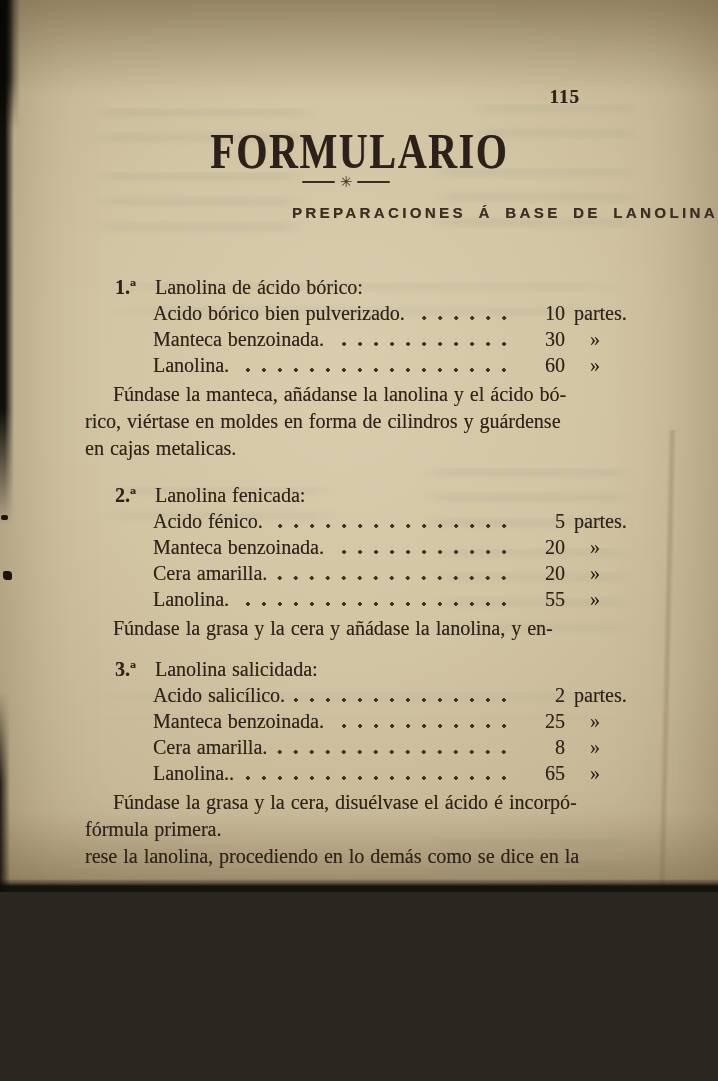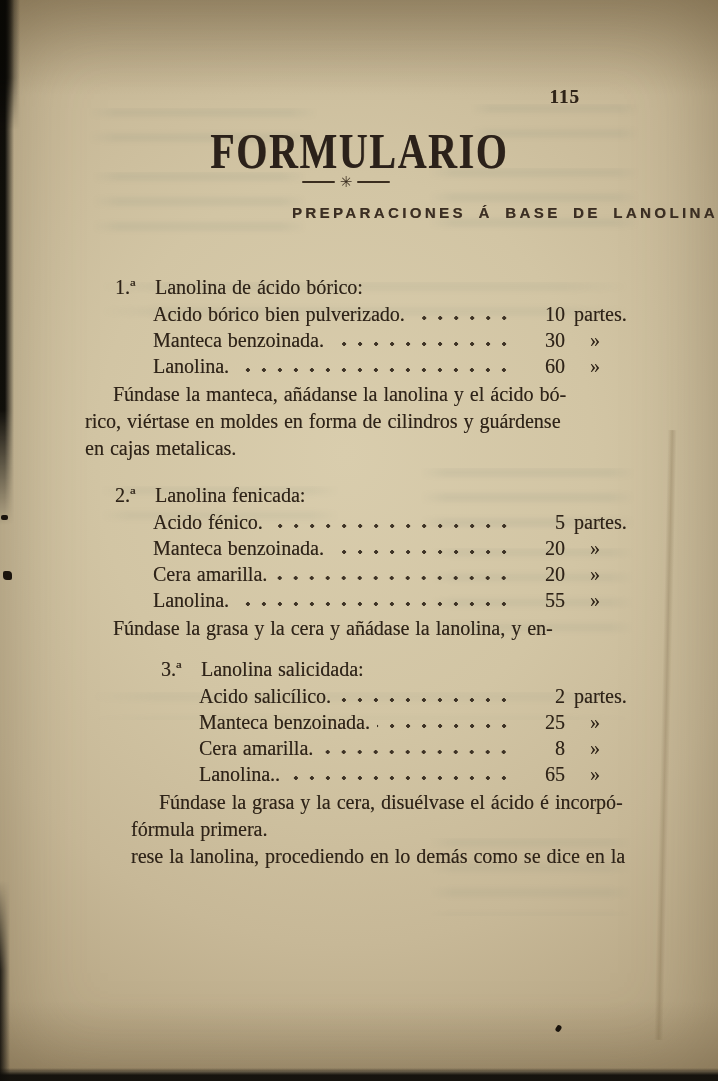--- a/index.html
+++ b/index.html
@@ -1,19 +1,19 @@
 <!DOCTYPE html>
 <html><head>
 <meta charset="utf-8">
 <style>
   html, body { margin: 0; padding: 0; background: #2a2620; }
   .photo {
     position: relative;
     width: 718px;
-    height: 1081px;
+    height: 892px;
     overflow: hidden;
     font-family: "Liberation Serif", "DejaVu Serif", serif;
     color: #2e2318;
     background:
       radial-gradient(ellipse 620px 700px at 48% 42%, #d9cdad 0%, #d2c5a4 40%, #c7b897 70%, #b4a381 100%);
   }
 
   
   .layer { position: absolute; pointer-events: none; }
   .top-shade {
@@ -118,26 +118,26 @@
     text-shadow: .25px .25px 0 rgba(40,28,16,.45);
     word-spacing: 1px;
   }
   .line { display: block; }
   .indent { text-indent: 28px; }
   .intro { margin: 0; }
 
   .formula { margin: 0; }
   .f1 { margin-top: 28px; }
   .f2 { margin-top: 20px; }
-  .f3 { margin-top: 14px; margin-left: 46px; }
+  .f3 { margin-top: 14px; }
   .f-head { padding-left: 30px; line-height: 27px; }
-  .f-num { display: inline-block; min-width: 40px; font-weight: normal; }
+  .f-num { display: inline-block; min-width: 40px; font-weight: bold; }
   .f-name { }
   .row {
-    display: flex; align-items: center;
+    display: flex; align-items: flex-start;
     padding-left: 68px; line-height: 25px; height: 26px;
   }
   .ing { white-space: pre; flex: 0 0 auto; }
   .leader {
     flex: 1 1 auto; min-width: 10px; height: 6px;
     margin: 0 8px 0 7px; align-self: center; transform: translateY(4px);
     background-image: radial-gradient(circle at 3px 3px, rgba(46,35,24,.9) 1.6px, rgba(0,0,0,0) 2px);
     background-size: 16px 6px; background-repeat: repeat-x; background-position: right center;
   }
   .qty { flex: 0 0 40px; text-align: right; }

